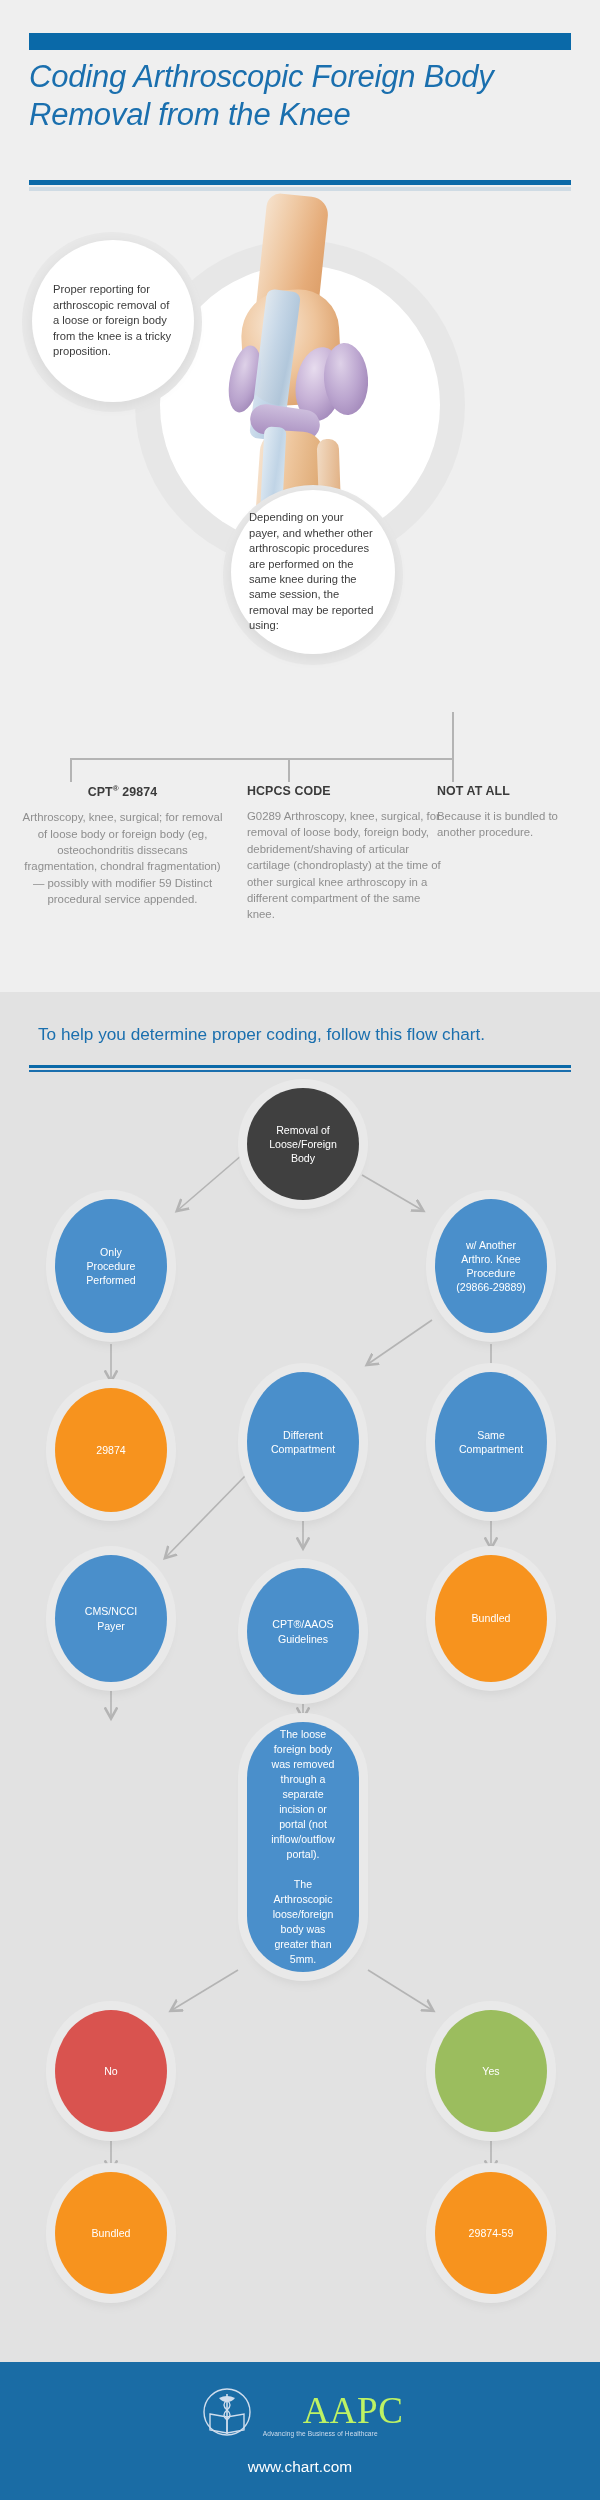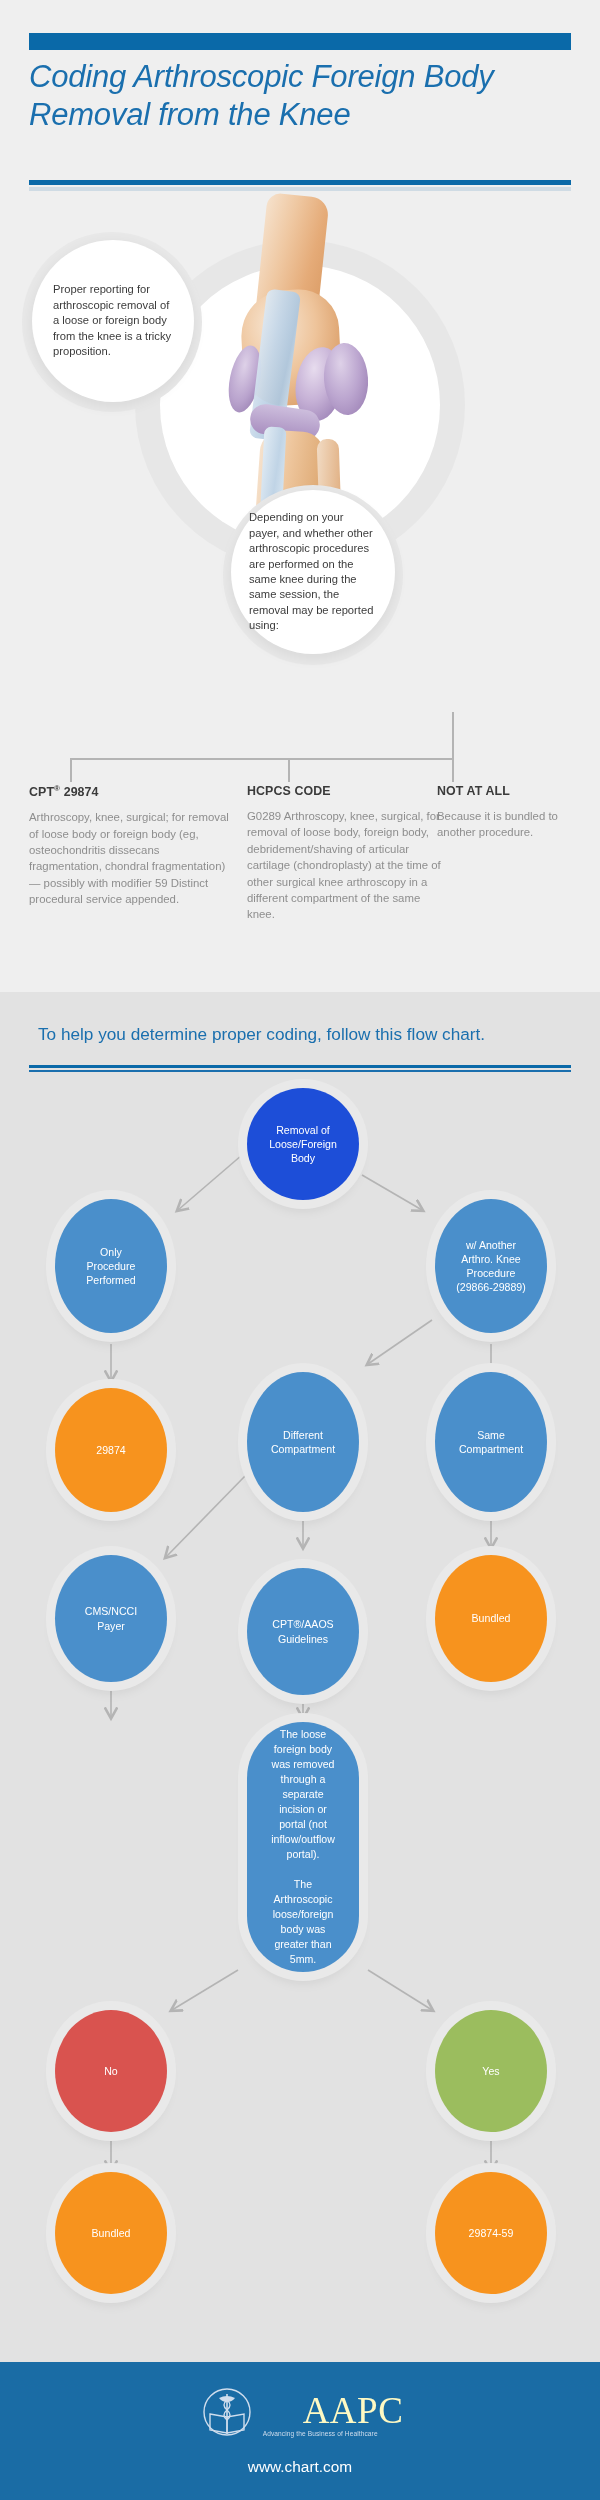--- a/index.html
+++ b/index.html
@@ -110,21 +110,21 @@
   .conn{position:absolute;background:#b4b4b4;}
   #c-stem{left:452px;top:712px;width:2px;height:48px;}
   #c-horiz{left:70px;top:758px;width:384px;height:2px;}
   #c-d1{left:70px;top:758px;width:2px;height:24px;}
   #c-d2{left:288px;top:758px;width:2px;height:24px;}
   #c-d3{left:452px;top:758px;width:2px;height:24px;}
 
   
   .codes{position:absolute;left:0;top:784px;width:600px;}
   .col{position:absolute;top:0;}
-  #col1{left:29px;width:205px;}
+  #col1{left:20px;width:205px;text-align:center;}
   #col2{left:247px;width:195px;}
   #col3{left:437px;width:150px;}
   .col h3{
     margin:0 0 10px 0;color:#3b3b3b;font-size:12.4px;font-weight:bold;
     letter-spacing:.1px;
   }
   .col h3 sup{font-size:8px;vertical-align:super;}
   .col p{
     margin:0;color:#8e8e8e;font-size:11.4px;line-height:16.4px;
     white-space:pre-line;
@@ -142,37 +142,37 @@
   
   .node{
     position:absolute;border-radius:50%;
     display:flex;align-items:center;justify-content:center;
     text-align:center;color:#ffffff;
     box-shadow:0 0 0 9px #e9e9e9, 0 9px 13px rgba(0,0,0,.10);
   }
   .node span{display:block;line-height:14.2px;font-size:10.6px;white-space:pre-line;}
   .node.pill{border-radius:60px;}
   .node.pill span{line-height:15px;font-size:10.6px;}
-  .nd-darkblue{background:#1d4ed8;}
+  .nd-darkblue{background:#404040;}
   .nd-blue{background:#4a8fcb;}
   .nd-orange{background:#f7931e;}
   .nd-red{background:#d9534f;}
   .nd-green{background:#9bbd5e;}
 
   
   .arrow{position:absolute;}
 
   
   .footer{position:absolute;left:0;top:2362px;width:600px;height:138px;background:#1a6ca5;}
   .logo-wrap{position:absolute;left:0;top:22px;width:600px;display:flex;justify-content:center;}
   .logo-row{display:flex;align-items:center;gap:6px;}
   .logo-mark{width:60px;height:60px;}
   .logo-txt{display:flex;flex-direction:column;align-items:flex-start;}
   .logo-aapc{
-    color:#fef9c3;font-family:"Liberation Serif",serif;font-size:37px;
+    color:#bef264;font-family:"Liberation Serif",serif;font-size:37px;
     line-height:37px;letter-spacing:.5px;margin-left:40px;
   }
   .logo-tag{color:#cfdded;font-size:6.6px;letter-spacing:.1px;margin-top:1px;}
   .footer-url{
     position:absolute;left:0;top:96px;width:600px;text-align:center;
     color:#ffffff;font-size:15.4px;font-weight:300;
   }
 </style>
 </head>
 <body>

